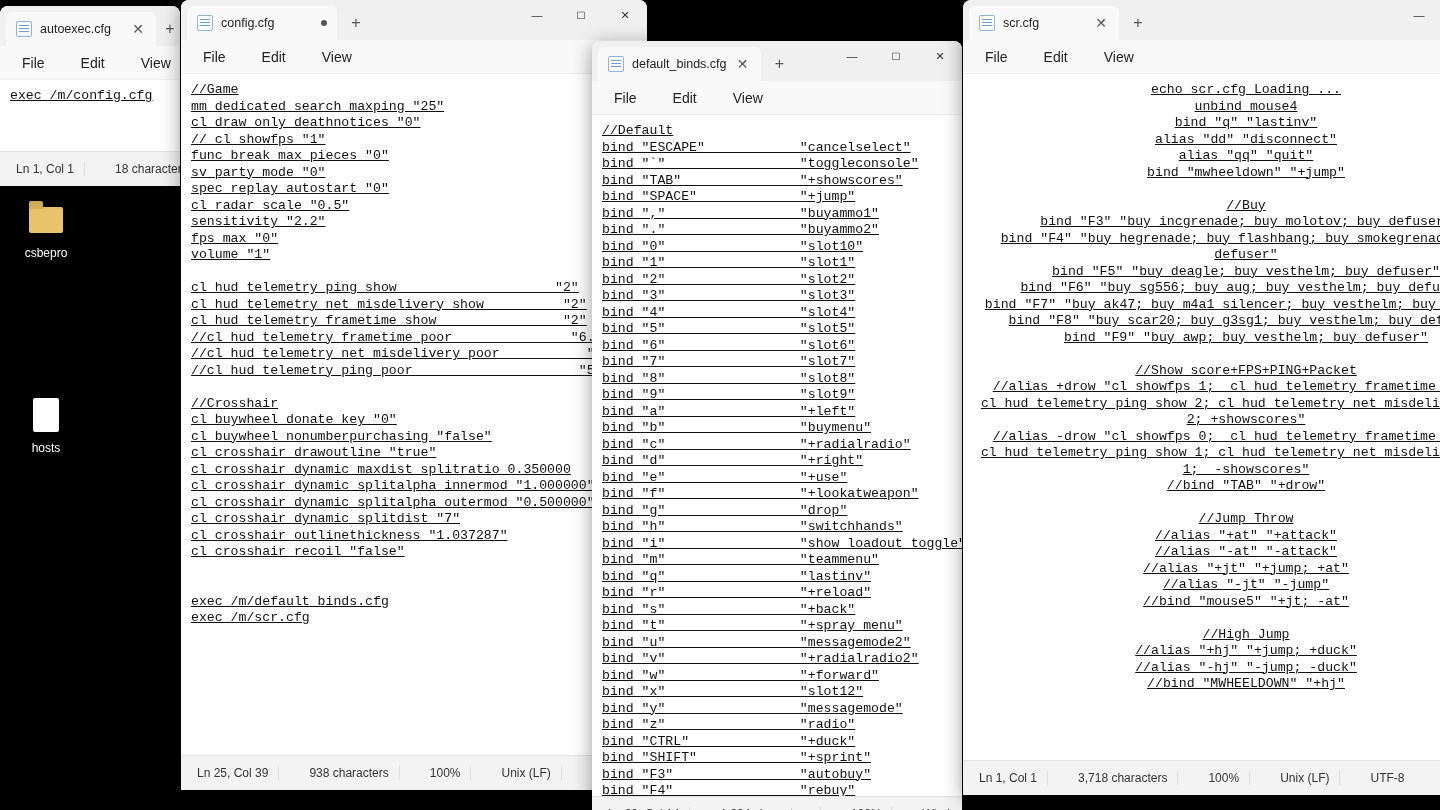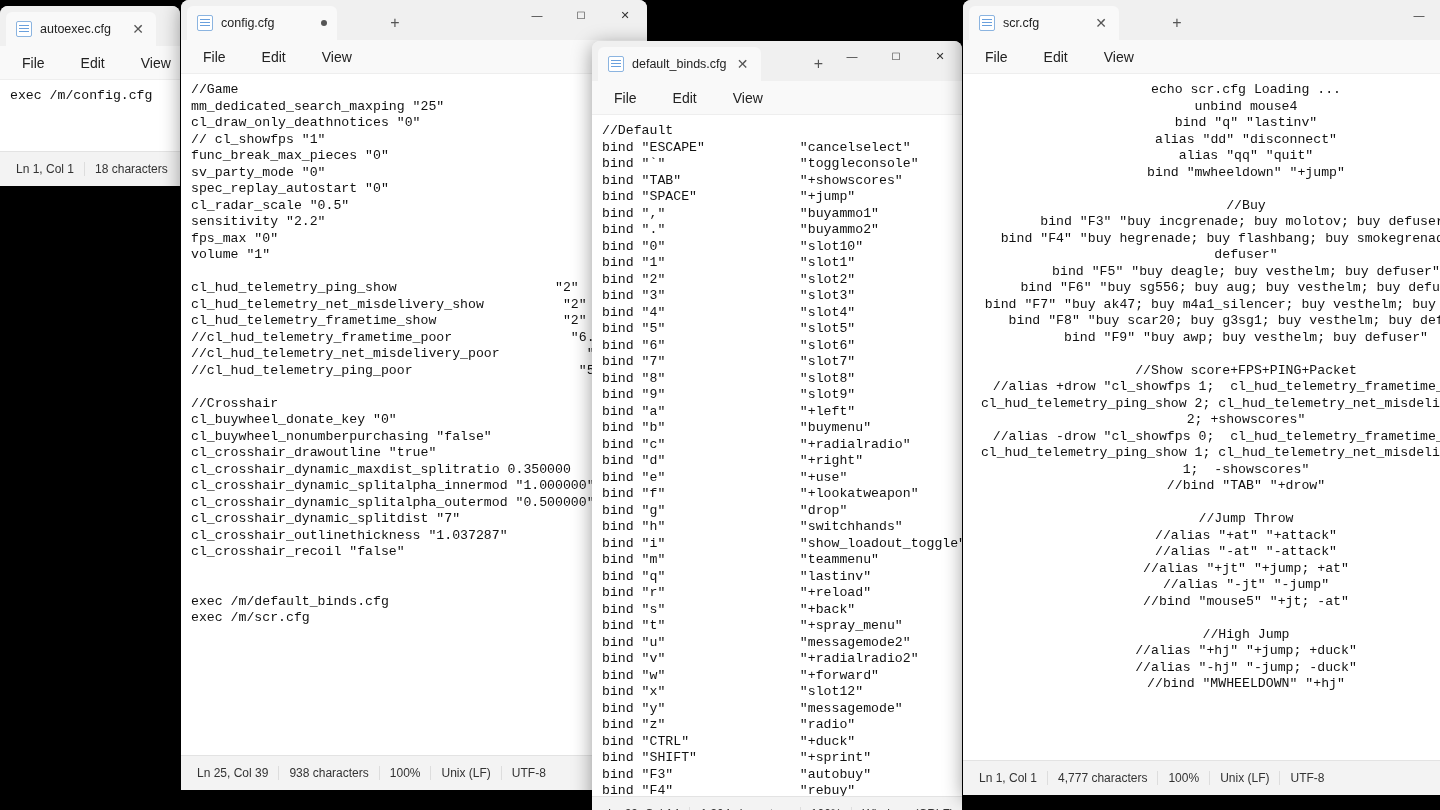--- a/index.html
+++ b/index.html
@@ -57,21 +57,20 @@
     box-shadow: 0 4px 20px rgba(0,0,0,.4);
     border-radius: 8px 8px 0 0;
     overflow: hidden;
   }
   .titlebar {
     height: 40px;
     background: #f0f0f0;
     display: flex;
     align-items: flex-end;
     position: relative;
-    gap: 39px;
   }
   .tab {
     display: flex;
     align-items: center;
     gap: 8px;
     height: 34px;
     padding: 0 10px 0 10px;
     background: #f9f9f9;
     border-radius: 6px 6px 0 0;
     margin-left: 6px;
@@ -149,49 +148,63 @@
     flex: 1;
     background: #fff;
     padding: 8px 10px;
     font-family: "Consolas","Courier New",monospace;
     font-size: 13.2px;
     line-height: 1.25;
     color: #111;
     white-space: pre;
     overflow: hidden;
     position: relative;
+    text-decoration: underline;
   }
   .scroll-track {
     position:absolute; right:2px; top:4px; bottom:4px; width:10px;
   }
   .scroll-thumb {
     position:absolute; right:0; width:8px; border-radius:4px;
     background:#c9c9c9;
   }
   .statusbar {
     height: 26px;
     background: #f3f3f3;
     border-top: 1px solid #e3e3e3;
     display: flex;
     align-items: center;
     font-size: 12px;
     color: #333;
     padding: 17px 6px;
+    gap: 20px;
   }
   .statusbar span {
     padding: 0 10px;
     border-right: 1px solid #ddd;
     white-space: nowrap;
   }
   .statusbar span:last-child { border-right: none; }
 </style>
 </head>
 <body>
 
 <div class="desktop">
+  <div class="desk-icon" style="left:6px; top:200px;">
+    <div class="ic">
+        <div class="folder-glyph"></div>
+      </div>
+    <div>csbepro</div>
+  </div>
+  <div class="desk-icon" style="left:6px; top:395px;">
+    <div class="ic">
+        <div class="file-glyph"></div>
+      </div>
+    <div>hosts</div>
+  </div>
 </div>
 
 <div id="windows-root">
     <div class="window" style="left: 0px; top: 6px; width: 180px; height: 180px;">
       <div class="titlebar">
         <div class="tab">
           <div class="app-icon"></div>
           <span>autoexec.cfg</span>
           <div class="close-x">✕</div>
         </div>
@@ -385,19 +398,19 @@
 //alias "+jt" "+jump; +at"
 //alias "-jt" "-jump"
 //bind "mouse5" "+jt; -at"
 
 //High Jump
 //alias "+hj" "+jump; +duck"
 //alias "-hj" "-jump; -duck"
 //bind "MWHEELDOWN" "+hj"<div class="scroll-track"><div class="scroll-thumb" style="top: 4px; height: 410px;"></div></div></div>
       <div class="statusbar">
         <span>Ln 1, Col 1</span>
-        <span>4,777 characters</span>
+        <span>3,718 characters</span>
         <span>100%</span>
         <span>Unix (LF)</span>
         <span>UTF-8</span>
       </div>
     </div>
   </div>
 
 </body></html>

